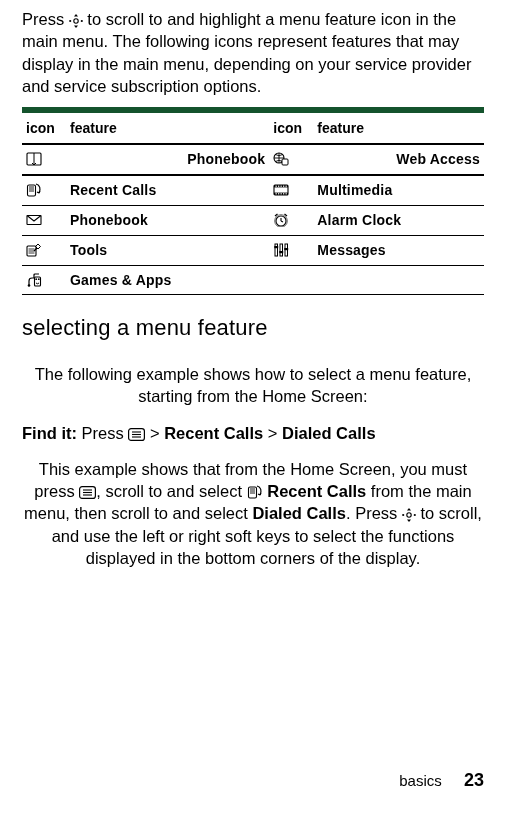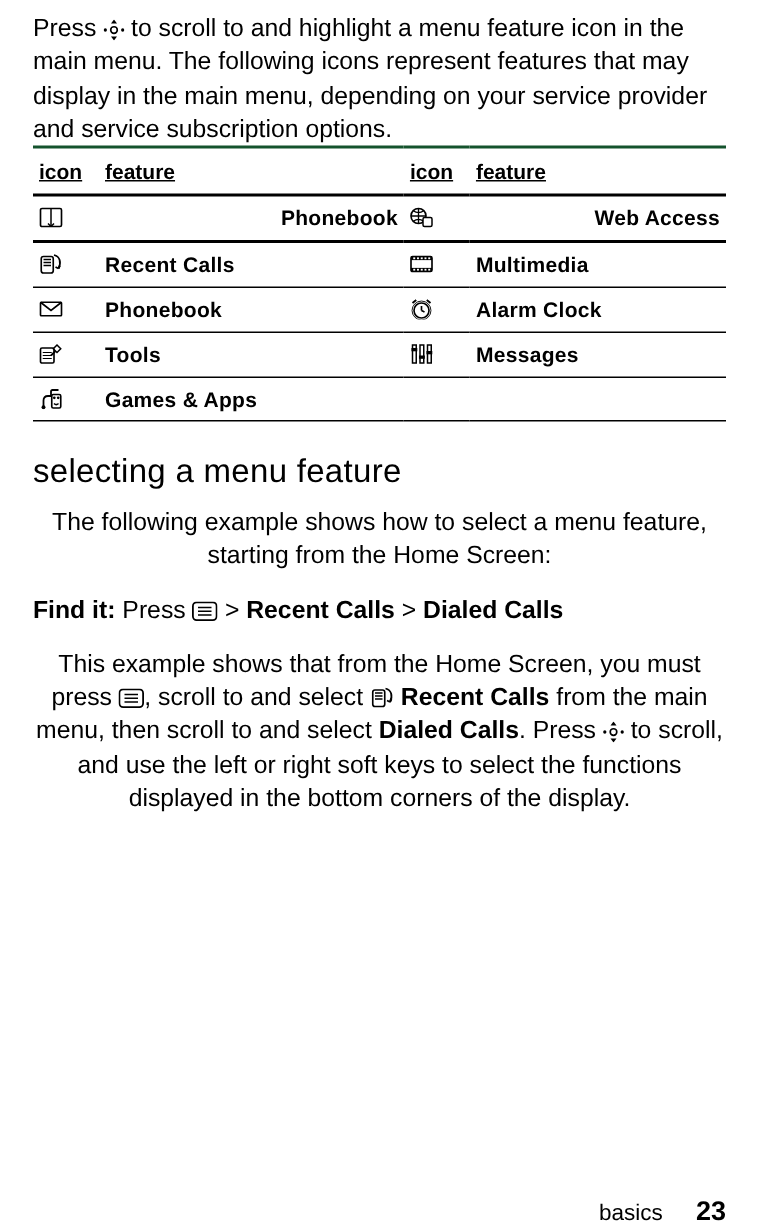--- a/index.html
+++ b/index.html
@@ -7,67 +7,67 @@
     width: 506px;
     height: 819px;
     background: #fff;
     font-family: Arial, Helvetica, sans-serif;
     color: #000;
     padding: 8px 22px 12px 22px;
     position: relative;
     font-size: 16.5px;
     line-height: 1.35;
   }
-  .intro { }
+  .intro { margin-bottom: 10px; }
   .nav-glyph {
     display: inline-block;
     vertical-align: middle;
     width: 14px;
     height: 14px;
     position: relative;
   }
   .nav-glyph svg, .icon-cell svg, .menu-glyph svg { display: block; }
   table {
     border-collapse: collapse;
     width: 100%;
     margin-bottom: 18px;
     font-size: 14px;
   }
-  thead tr { border-top: 2px solid #14532d; border-bottom: 2.5px solid #000; text-decoration: underline; }
+  thead tr { border-top: 6px solid #14532d; border-bottom: 2.5px solid #000; }
   thead th { text-align: left; font-weight: bold; padding: 6px 4px 5px 4px; }
   tbody tr { border-bottom: 1px solid #000; }
   tbody tr.underline { border-bottom: 2.5px solid #000; text-align: right; }
   tbody td { padding: 5px 4px; vertical-align: middle; }
   .icon-cell { width: 44px; text-align: center; }
   .feat { font-weight: bold; font-family: "Arial Narrow", Arial, sans-serif; font-stretch: condensed; letter-spacing: 0.2px; }
   h2 {
     font-weight: normal;
     font-size: 22px;
-    margin-bottom: 8px;
+    margin-bottom: 20px;
     letter-spacing: 0.2px;
   }
   .para { margin-bottom: 14px; text-align: center; }
   .findit { margin-bottom: 14px; }
   .findit .label { font-weight: bold; }
   .ib { font-weight: bold; font-family: "Arial Narrow", Arial, sans-serif; font-stretch: condensed; }
   .menu-glyph {
     display: inline-block;
     vertical-align: -2px;
     width: 17px;
     height: 13px;
   }
   .inline-icon {
     display: inline-block;
     vertical-align: -2px;
     width: 16px;
     height: 14px;
   }
   .footer {
     position: absolute;
-    bottom: 0;
+    bottom: 27px;
     right: 22px;
     font-size: 15px;
   }
   .footer .pg { font-weight: bold; font-size: 18px; margin-left: 18px; }
 </style>
 </head>
 <body>
 
 <svg width="0" height="0" style="position:absolute">
   <defs>

